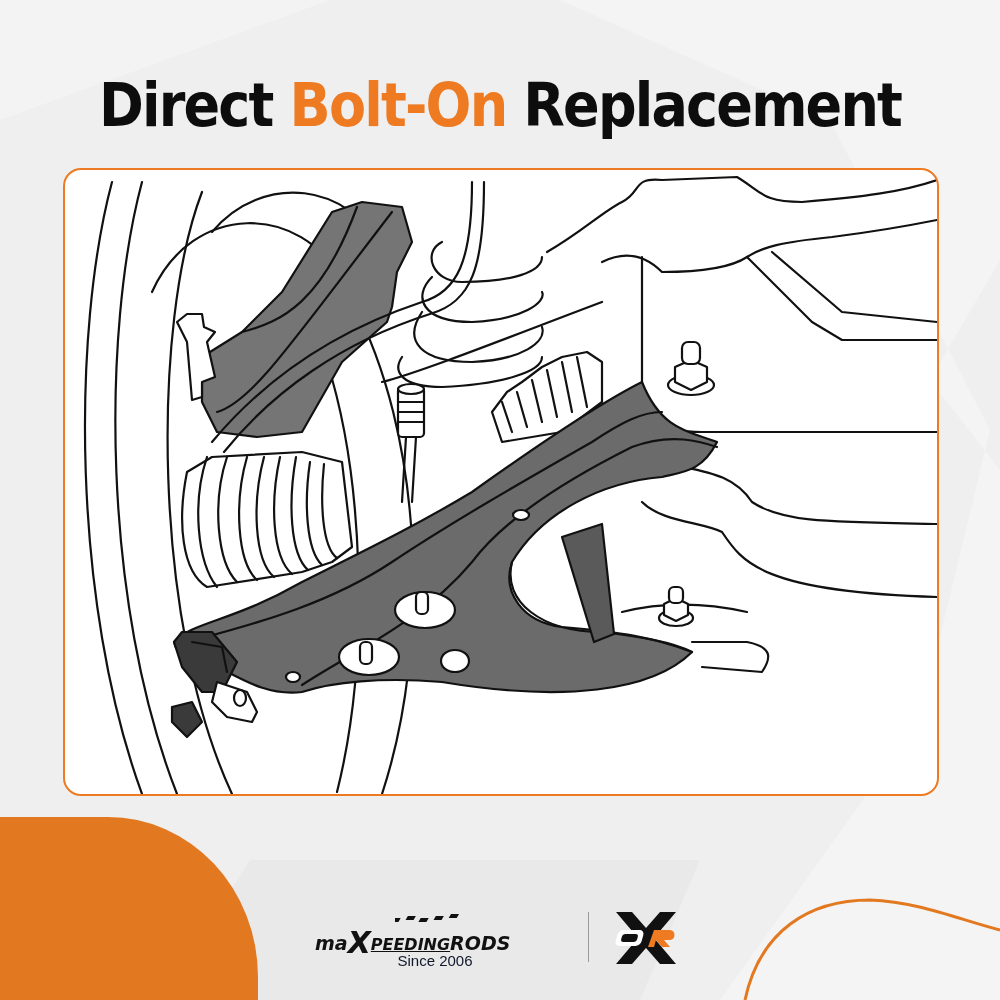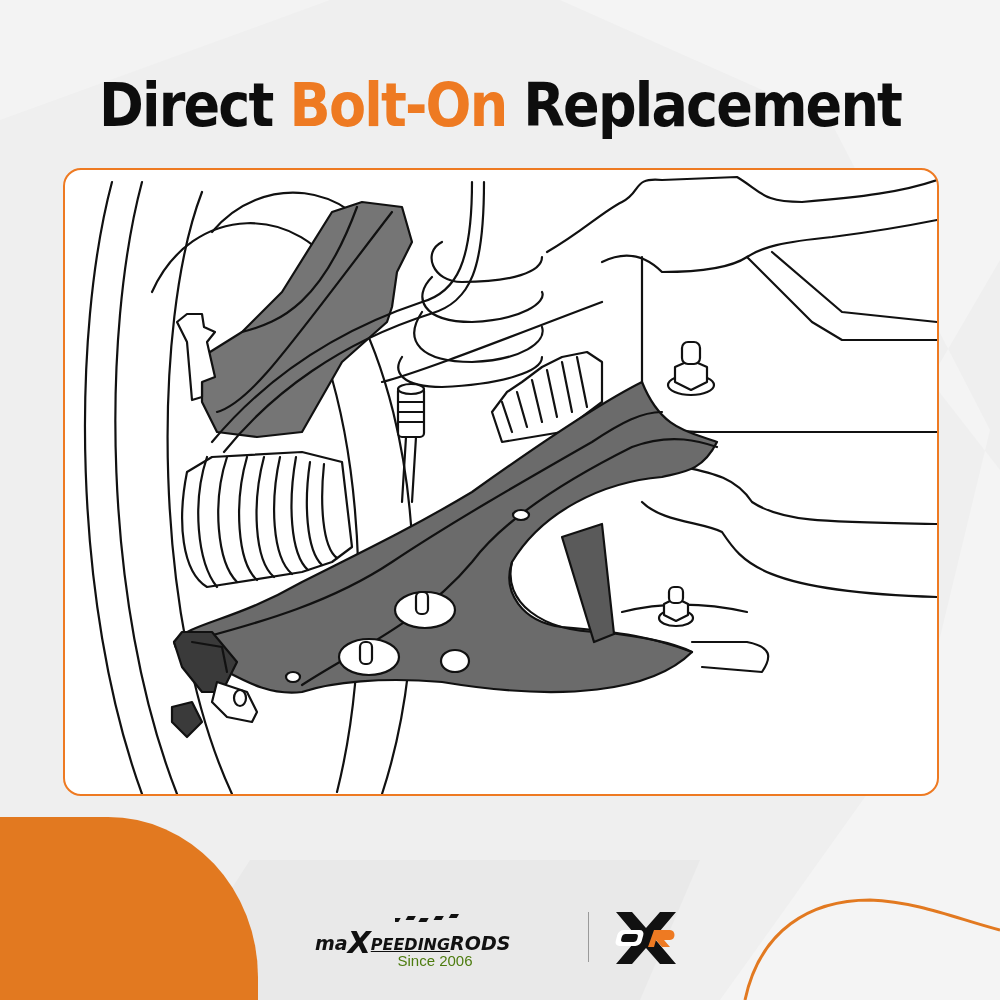--- a/index.html
+++ b/index.html
@@ -15,21 +15,21 @@
   .frame svg { position:absolute; left:0; top:0; }
   .blob { position:absolute; left:0; top:817px; width:258px; height:183px;
           background:#e27920; border-top-right-radius:150px 160px; }
   .curve { position:absolute; left:0; top:0; }
   .brand { position:absolute; left:305px; top:912px; width:260px; height:60px; }
   .brand-word { position:absolute; left:10px; top:10px; font-family:"DejaVu Sans", sans-serif;
                 font-weight:bold; font-style:italic; font-size:19px; color:#111; letter-spacing:0px; white-space:nowrap; }
   .brand-word .x { font-size:30px; position:relative; top:3px; }
   .brand-word .small { font-size:16px; text-decoration:underline; }
   .brand-since { position:absolute; left:0; width:260px; top:40px; text-align:center;
-                 font-family:"Liberation Sans", sans-serif; font-size:15px; color:#4d7c0f; }
+                 font-family:"Liberation Sans", sans-serif; font-size:15px; color:#0f172a; }
   .divider { position:absolute; left:588px; top:912px; width:1px; height:50px; background:#9a9a9a; }
   .xlogo { position:absolute; left:610px; top:910px; width:72px; height:56px; }
 </style>
 </head>
 <body>
 
 <svg class="bg-shape-1" width="1000" height="1000" viewBox="0 0 1000 1000">
   <polygon points="560,0 1000,0 1000,260 930,380 1000,470 1000,1000 720,1000 920,720 990,430 830,120" fill="#f4f4f4"></polygon>
   <polygon points="0,120 330,0 0,0" fill="#f3f3f3"></polygon>
   <polygon points="250,860 700,860 640,1000 160,1000" fill="#e9e9e9"></polygon>

